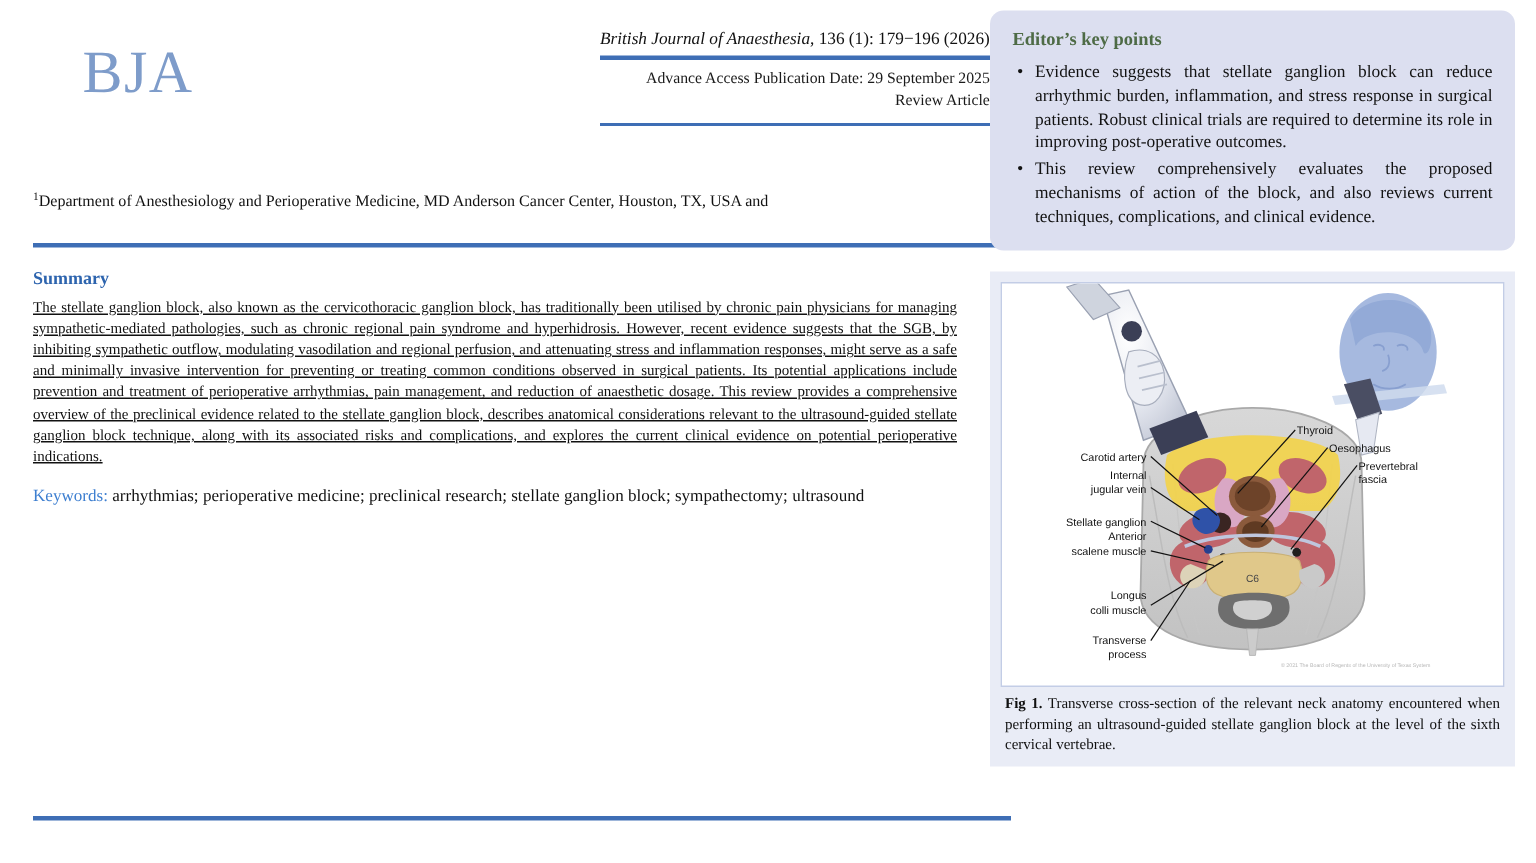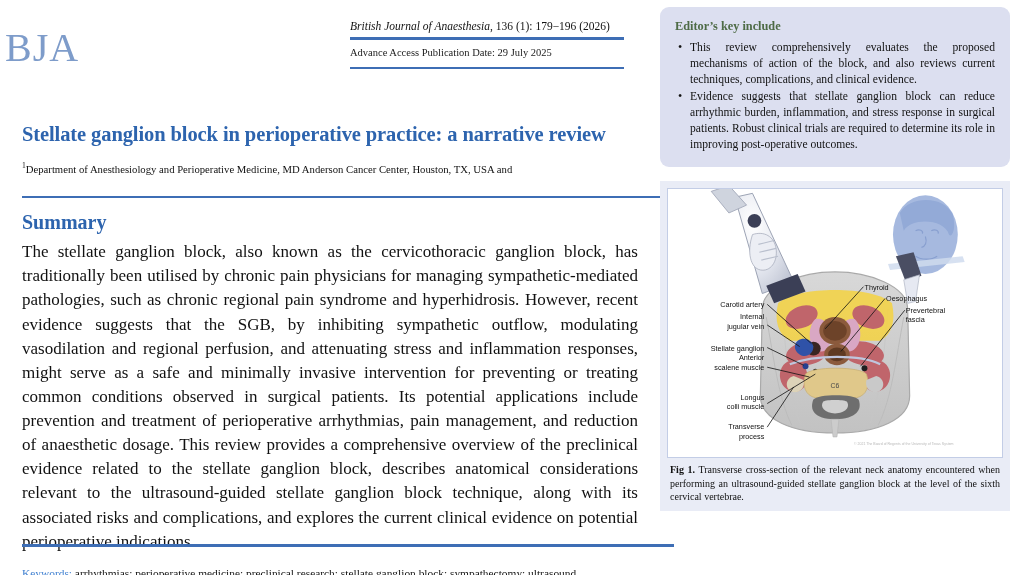--- a/index.html
+++ b/index.html
@@ -26,37 +26,39 @@
   .left-col {
     width: 652px;
     position: relative;
     padding: 0;
     box-sizing: border-box;
   }
 
   .masthead {
     display: flex;
     align-items: flex-start;
-    padding: 20px 14px 0 5px;
+    padding: 20px 14px 0 28px;
     height: 112px;
     box-sizing: border-box;
+    margin-left: 27px;
   }
   .logo {
     font-family: "Liberation Serif", "DejaVu Serif", serif;
     font-size: 40px;
     letter-spacing: 1px;
     color: #7e9cca;
     line-height: 1;
     margin-top: 8px;
     width: 345px;
     flex: 0 0 345px;
   }
   .journal-meta {
     flex: 1 1 auto;
     padding-right: 14px;
+    text-align: right;
   }
   .journal-line {
     font-style: italic;
     font-size: 11.5px;
     color: #111;
     white-space: nowrap;
     margin-bottom: 5px;
   }
   .journal-line .nonital {
     font-style: normal;
@@ -154,30 +156,31 @@
   }
   .corresponding .email { color: #5b8ed6; }
 
   .rule-abstract-top {
     margin: 19px 14px 0 22px;
   }
 
   .summary-head {
     margin: 13px 14px 0 22px;
     font-weight: bold;
-    font-size: 20px;
+    font-size: 12px;
     color: #2d64ae;
   }
   .summary-body {
     margin: 6px 14px 0 22px;
-    font-size: 17px;
+    font-size: 10px;
     line-height: 1.42;
     text-align: justify;
     color: #111;
     hyphens: manual;
+    text-decoration: underline;
   }
   .keywords {
     margin: 11px 14px 0 22px;
     font-size: 11.4px;
     line-height: 1.42;
     text-align: justify;
     color: #111;
   }
   .keywords .kw-label { color: #3e7fd0; }
   .rule-bottom {
@@ -270,28 +273,28 @@
 <div class="page">
 
   <div class="left-col">
 
     <div class="masthead">
       <div class="logo">BJA</div>
       <div class="journal-meta">
         <div class="journal-line"><span>British Journal of Anaesthesia</span><span class="nonital">, 136 (1): 179−196 (2026)</span></div>
         <div class="rule-blue"></div>
         <div class="meta-block">
-          <div>Advance Access Publication Date: 29 July 2025</div>
+          <div>Advance Access Publication Date: 29 September 2025</div>
+          <div>Review Article</div>
         </div>
         <div class="rule-blue thin meta-bottom-rule"></div>
       </div>
     </div>
 
 
-    <h1 class="title">Stellate ganglion block in perioperative practice: a narrative review</h1>
 
 
     <div class="affiliations">
         <div><sup>1</sup><span>Department of Anesthesiology and Perioperative Medicine, MD Anderson Cancer Center, Houston, TX, USA and</span></div>
       </div>
 
 
     <div class="rule-blue rule-abstract-top"></div>
 
     <div class="summary-head">Summary</div>
@@ -301,24 +304,24 @@
       <span class="kw-label">Keywords:</span>
       <span>arrhythmias; perioperative medicine; preclinical research; stellate ganglion block; sympathectomy; ultrasound</span>
     </div>
 
     <div class="rule-blue rule-bottom"></div>
   </div>
 
   <div class="right-col">
 
     <div class="keypoints">
-      <div class="kp-title">Editor’s key include</div>
+      <div class="kp-title">Editor’s key points</div>
       <ul>
+          <li>Evidence suggests that stellate ganglion block can reduce arrhythmic burden, inflammation, and stress response in surgical patients. Robust clinical trials are required to determine its role in improving post-operative outcomes.</li>
           <li>This review comprehensively evaluates the proposed mechanisms of action of the block, and also reviews current techniques, complications, and clinical evidence.</li>
-          <li>Evidence suggests that stellate ganglion block can reduce arrhythmic burden, inflammation, and stress response in surgical patients. Robust clinical trials are required to determine its role in improving post-operative outcomes.</li>
         </ul>
     </div>
 
     <div class="figure-panel">
       <div class="figure-img-frame">
         <svg class="fig-svg" viewBox="0 0 340 268" preserveAspectRatio="xMidYMid meet">
           <defs>
             <radialGradient id="probeG" cx="30%" cy="30%" r="80%">
               <stop offset="0%" stop-color="#ffffff"></stop>
               <stop offset="60%" stop-color="#e4e7ef"></stop>

